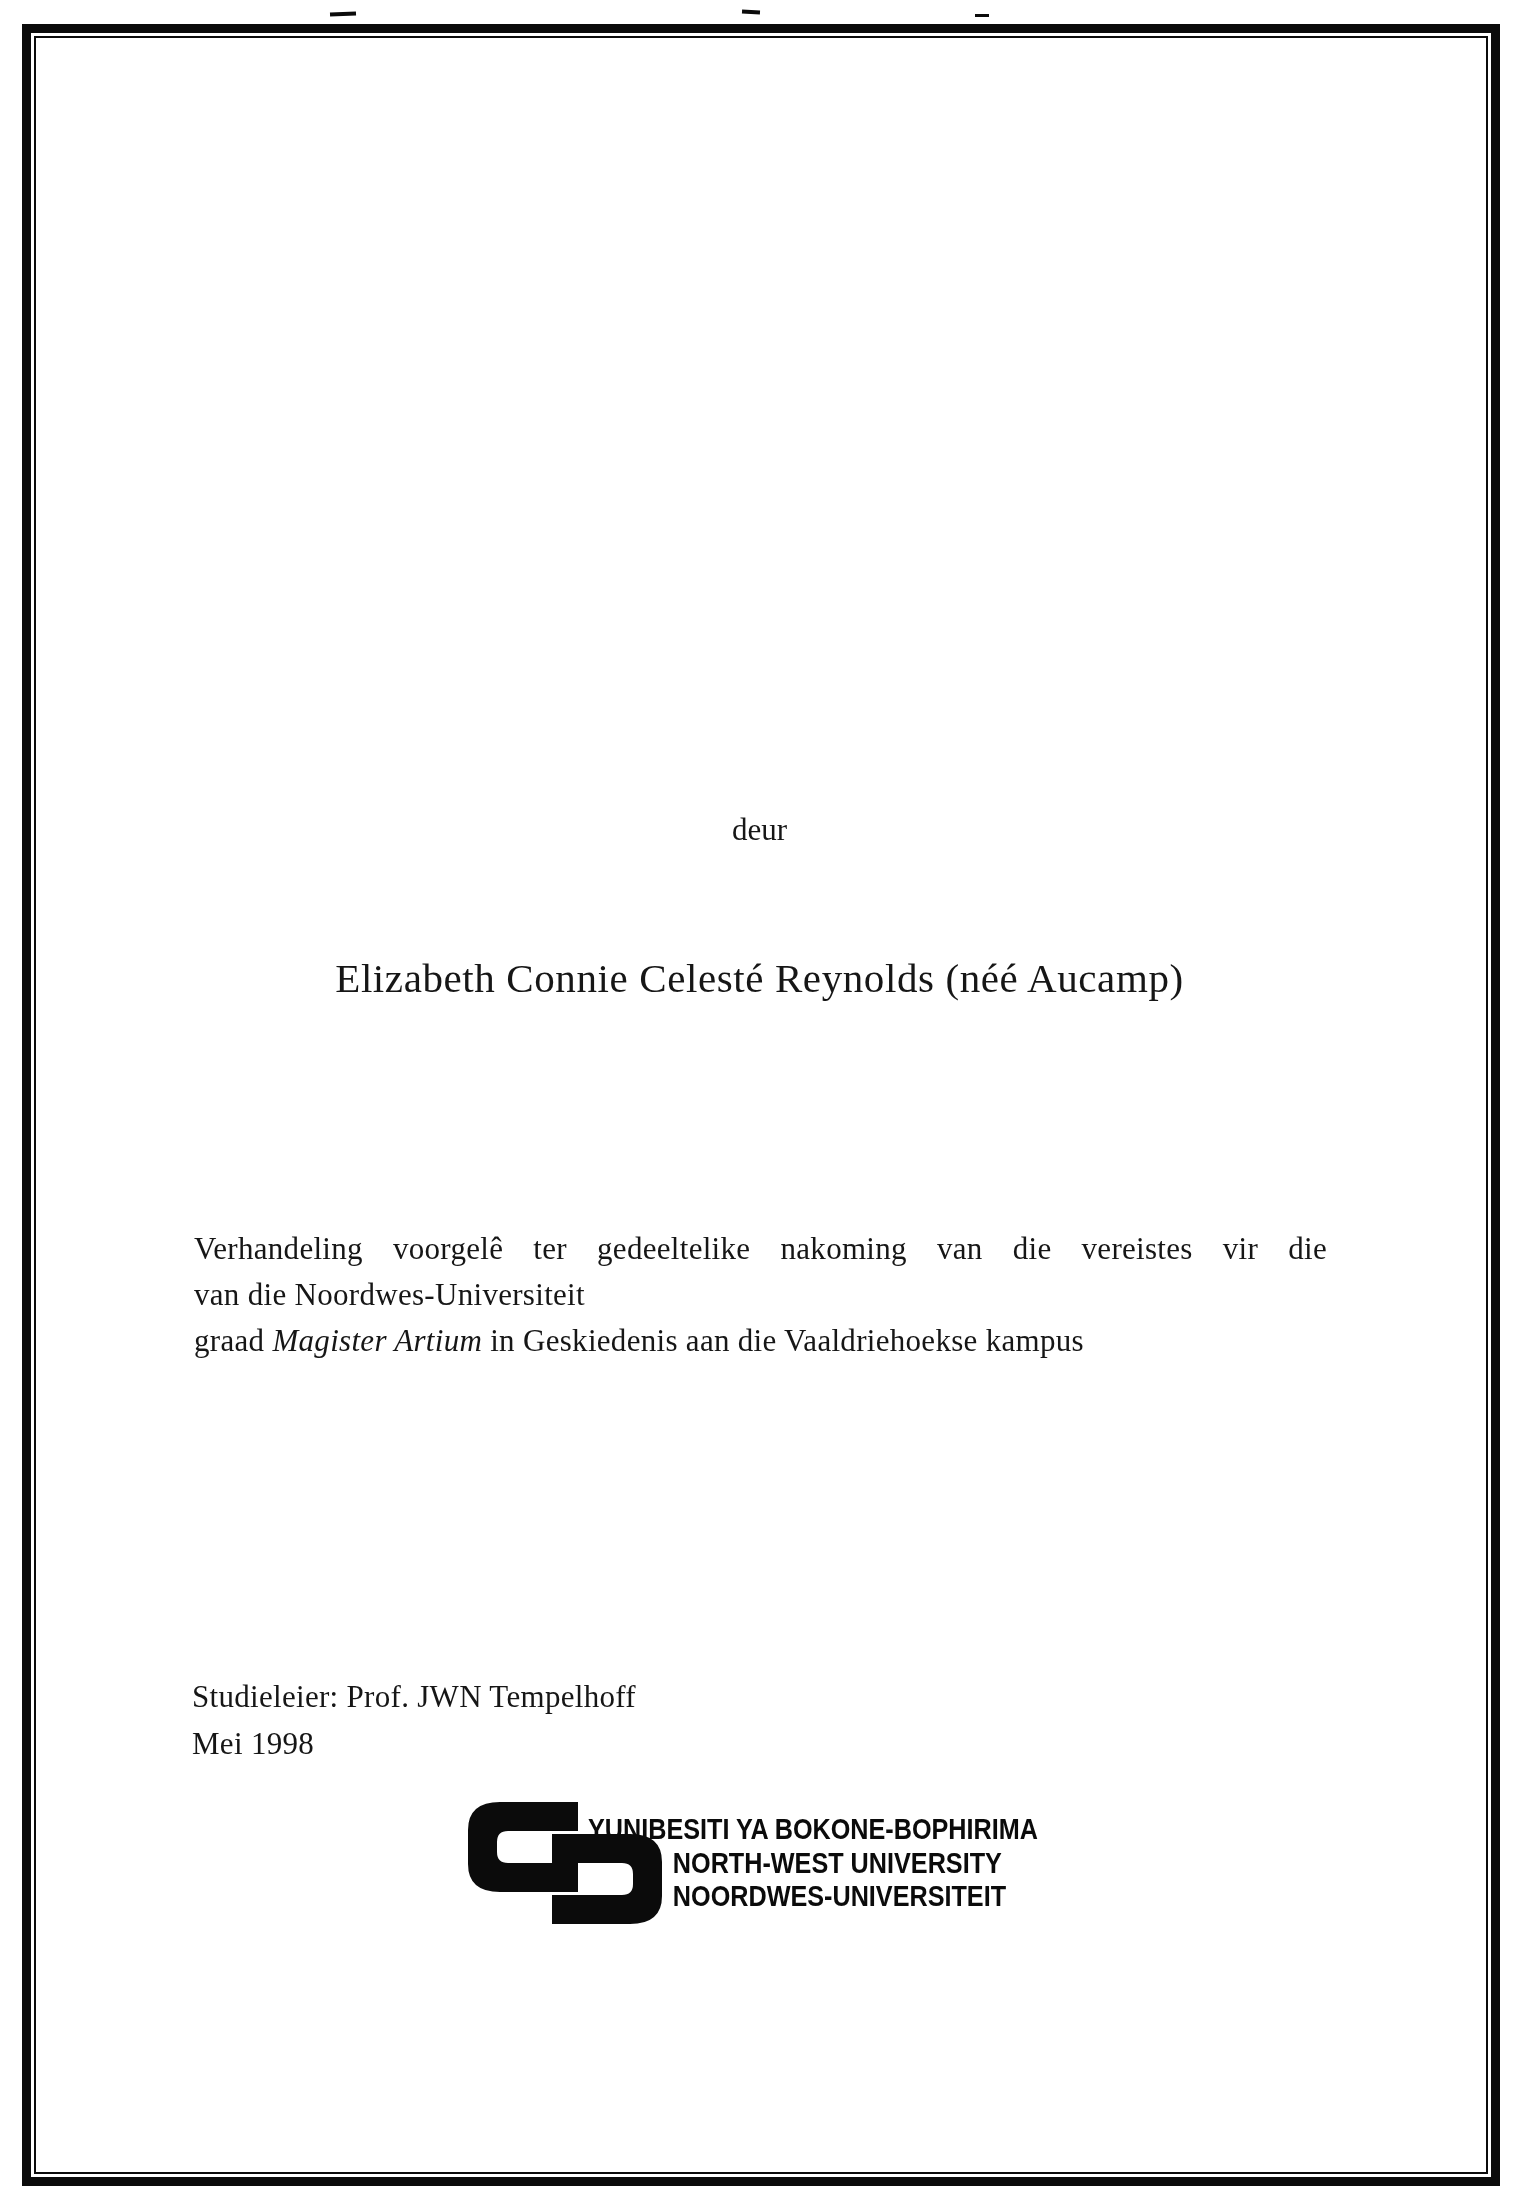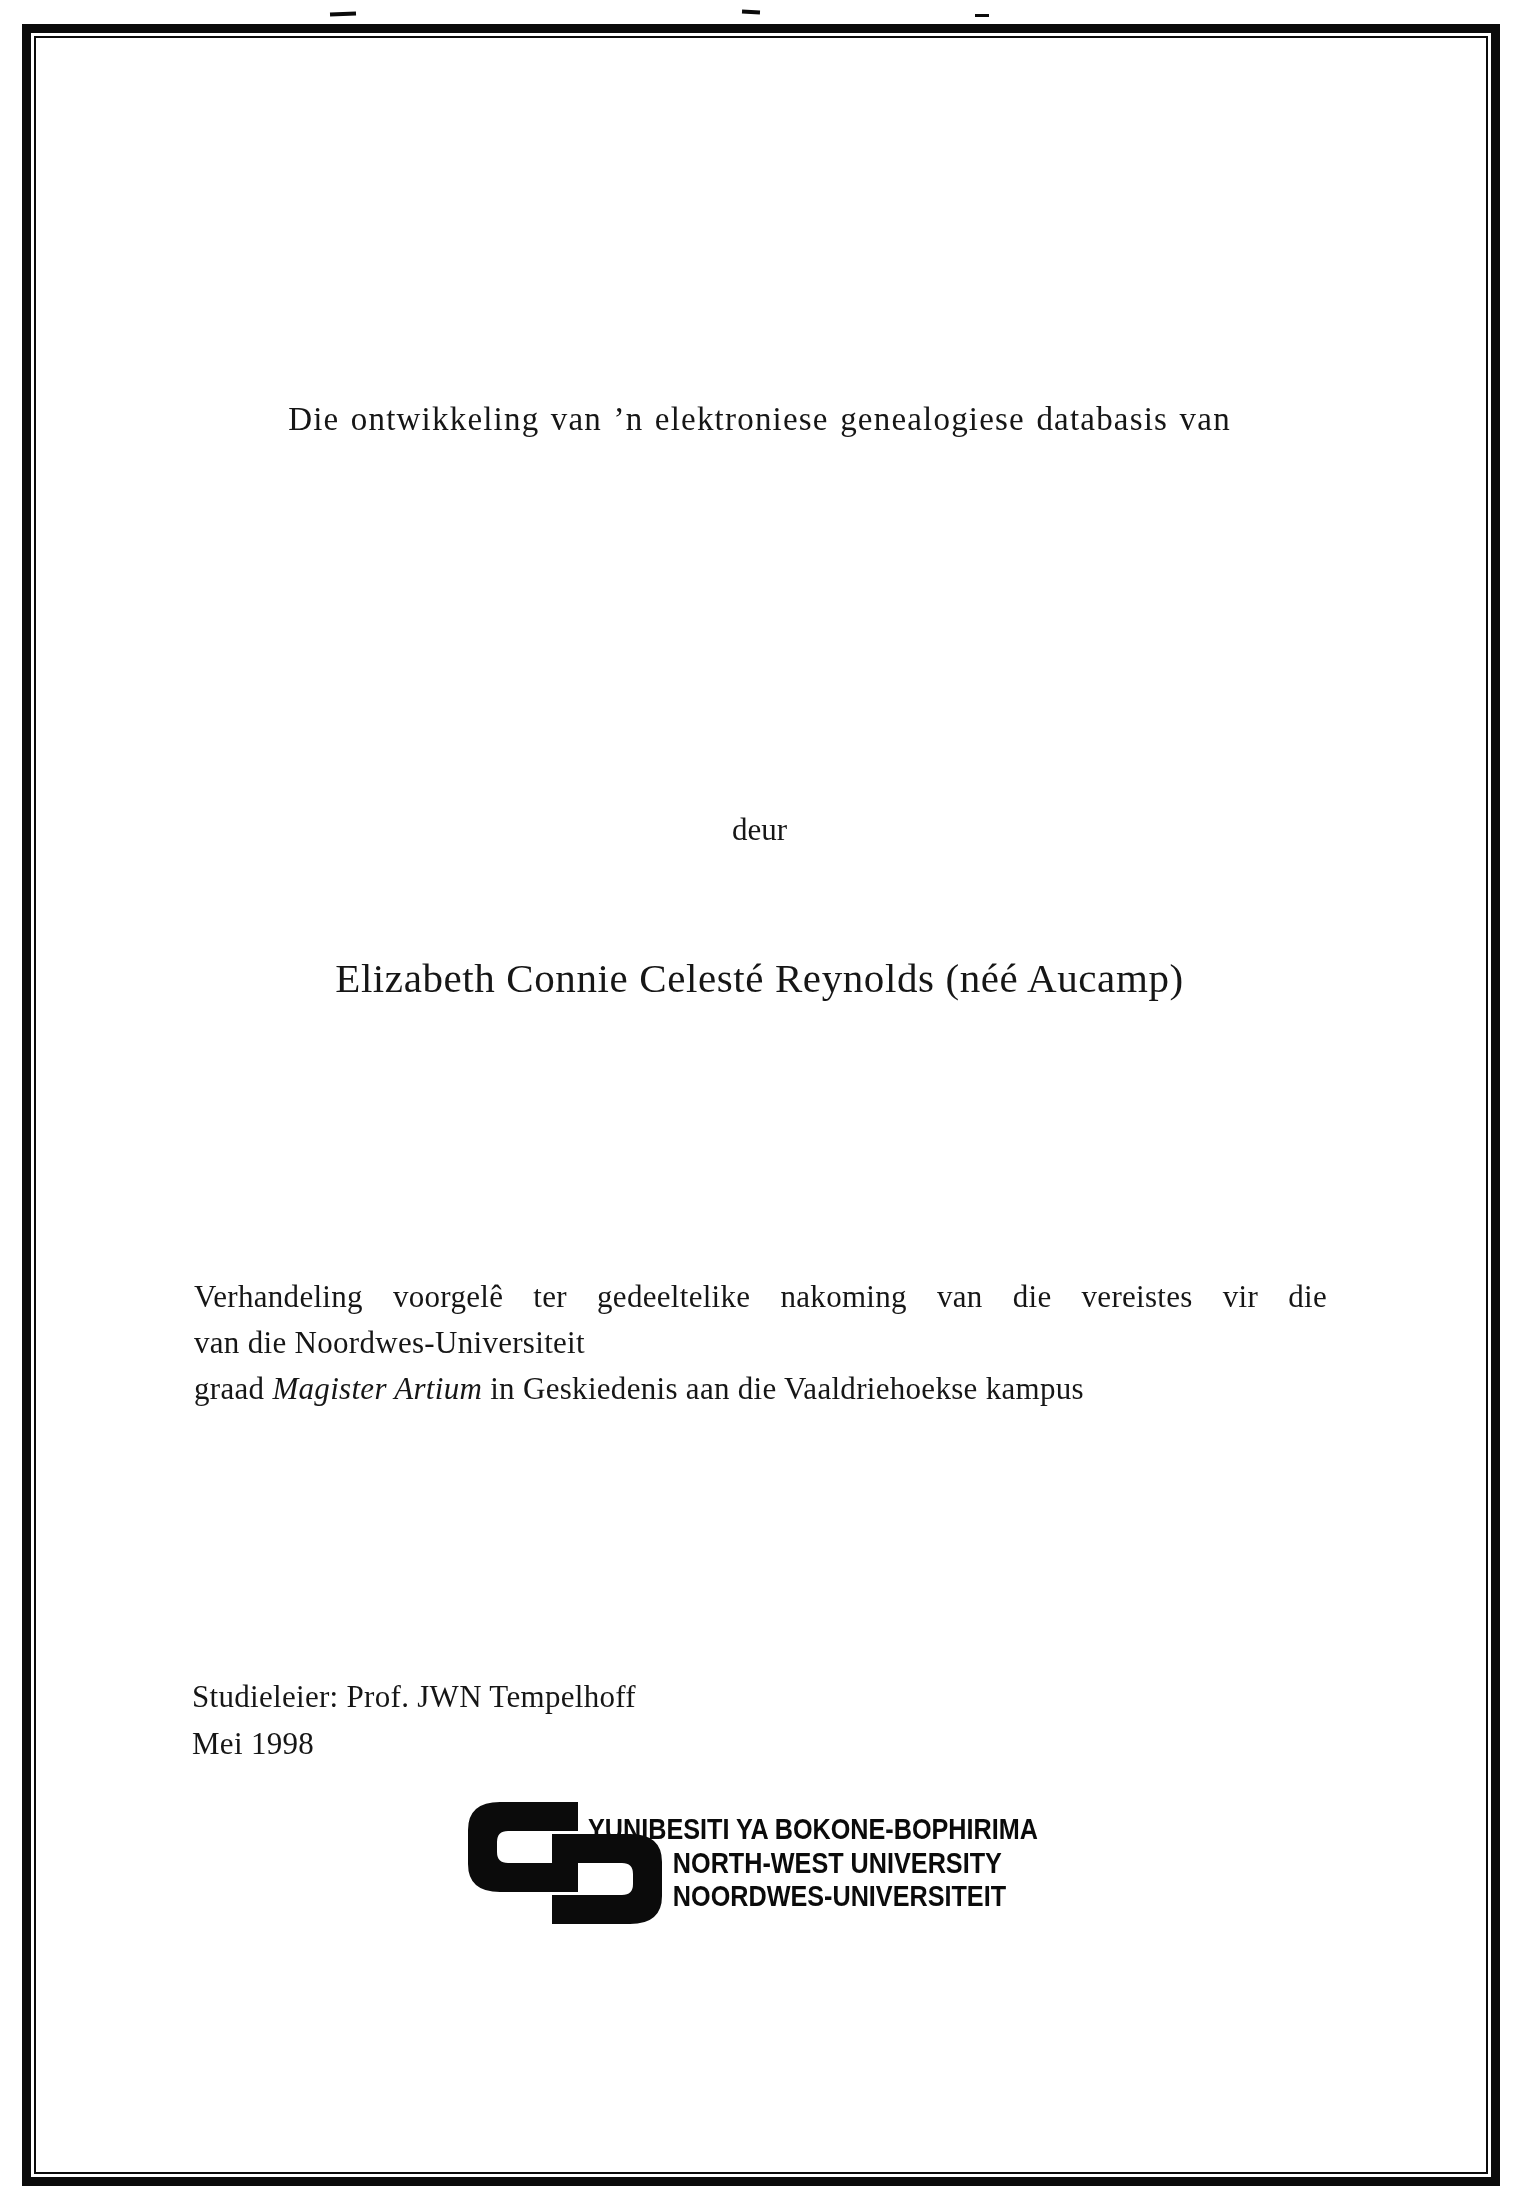--- a/index.html
+++ b/index.html
@@ -63,21 +63,20 @@
   }
 
   .statement {
     position: absolute;
     left: 194px;
     width: 1133px;
     top: 1226px;
     font-size: 31px;
     line-height: 46px;
     letter-spacing: 0.3px;
-    margin-top: 48px;
   }
   .statement .just {
     text-align: justify;
     text-align-last: justify;
   }
   .statement i { font-style: italic; }
 
   .supervisor-block {
     position: absolute;
     left: 192px;
@@ -110,21 +109,20 @@
 <div id="page">
 
   <div class="frame-outer">
     <div class="frame-inner"></div>
   </div>
 
   <div class="speck s1"></div>
   <div class="speck s2"></div>
   <div class="speck s3"></div>
 
-  <div class="title-line l1">Die ontwikkeling van ’n elektroniese genealogiese databasis van</div>
 
   <div class="byline">deur</div>
 
   <div class="author">Elizabeth Connie Celesté Reynolds (néé Aucamp)</div>
 
   <div class="statement">
     <div class="just">Verhandeling voorgelê ter gedeeltelike nakoming van die vereistes vir die</div>
     <div>van die Noordwes-Universiteit</div>
     <div>
       <span>graad </span><i>Magister Artium</i><span> in Geskiedenis aan die Vaaldriehoekse kampus</span>

